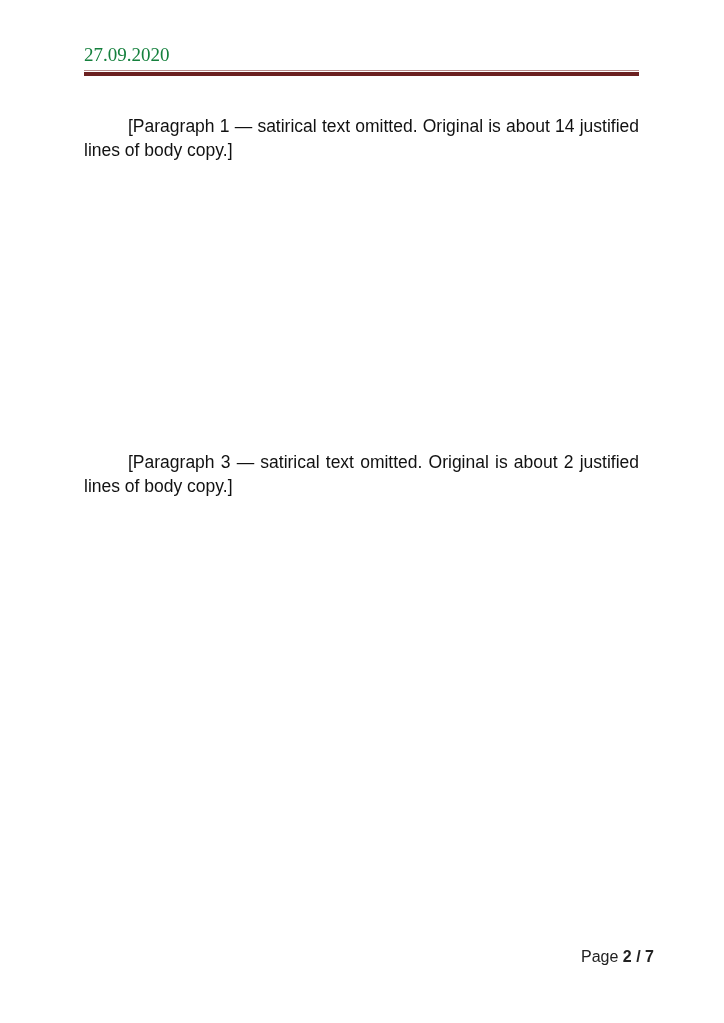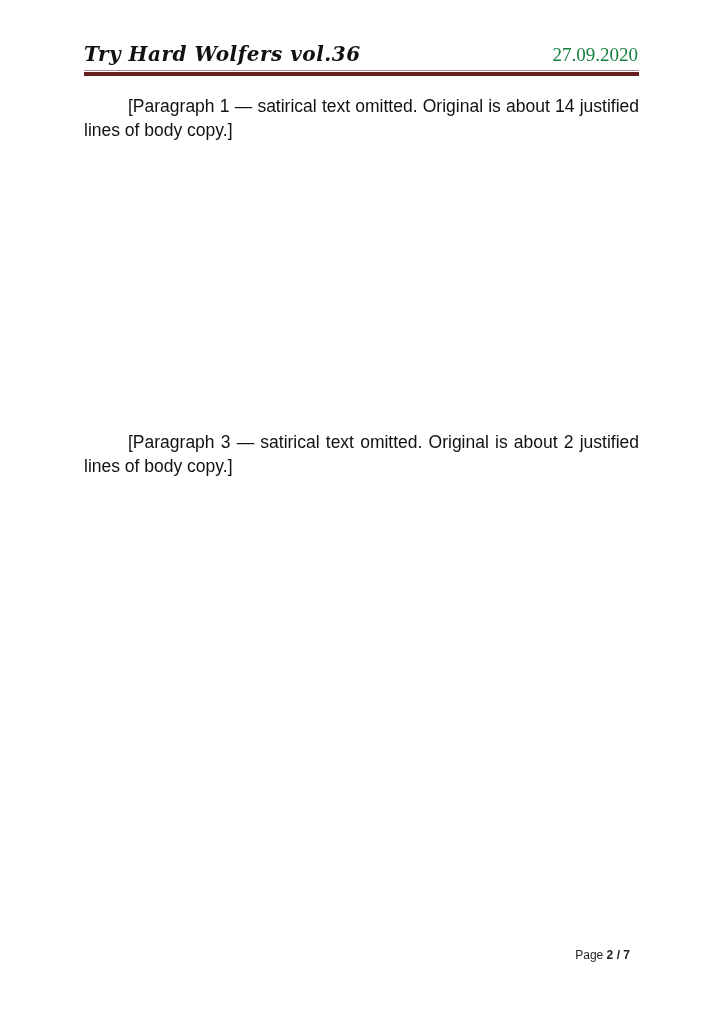--- a/index.html
+++ b/index.html
@@ -71,47 +71,46 @@
       line-height: 24px;
       text-align: justify;
       color: #111111;
     }
     .body p {
       margin: 0 0 24px 0;
       text-indent: 44px;
     }
     .footer {
       position: absolute;
-      right: 94px;
+      right: 70px;
       top: 948px;
       font-family: "Liberation Sans", "DejaVu Sans", sans-serif;
-      font-size: 12px;
+      font-size: 16px;
       color: #222222;
     }
     .footer b {
       font-weight: bold;
     }
   </style>
 </head>
 <body>
 
 <div class="page">
 
   <div class="header">
-    <span class="header-title">Try Hard Wolfers vol.36</span>
     <span class="header-date">27.09.2020</span>
   </div>
 
   <div class="header-rule">
     <div class="thin"></div>
     <div class="thick"></div>
   </div>
 
   <div class="body">
-    <p style="min-height:312px;">[Paragraph 1 — satirical text omitted. Original is about 14 justified lines of body copy.]</p>
+    <p style="min-height:312px;margin-top:20px;">[Paragraph 1 — satirical text omitted. Original is about 14 justified lines of body copy.]</p>
     <p style="min-height:48px;">[Paragraph 3 — satirical text omitted. Original is about 2 justified lines of body copy.]</p>
   </div>
 
   <div class="footer">
     <span>Page</span>
     <b>2</b>
     <b>/</b>
     <b>7</b>
   </div>
 

